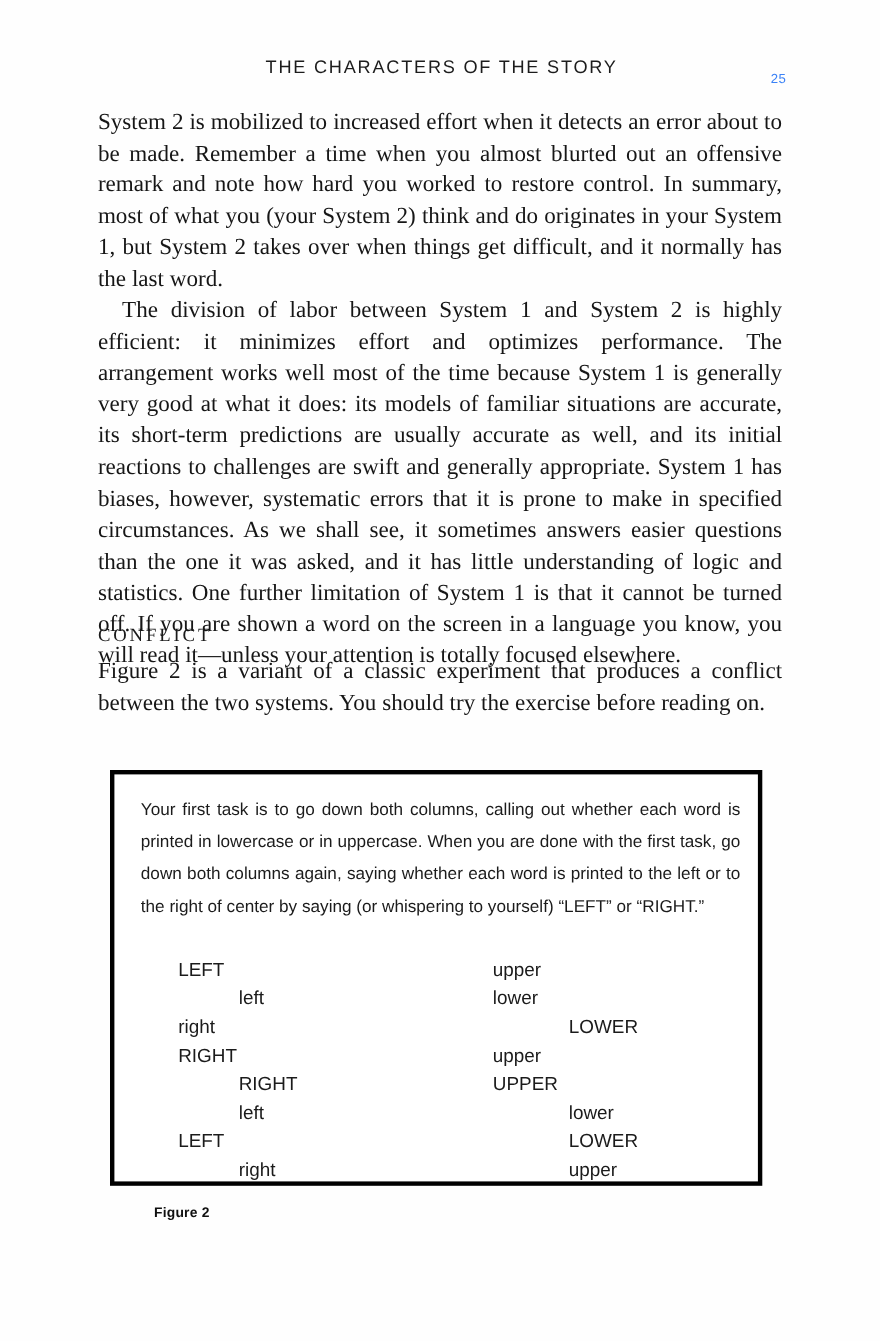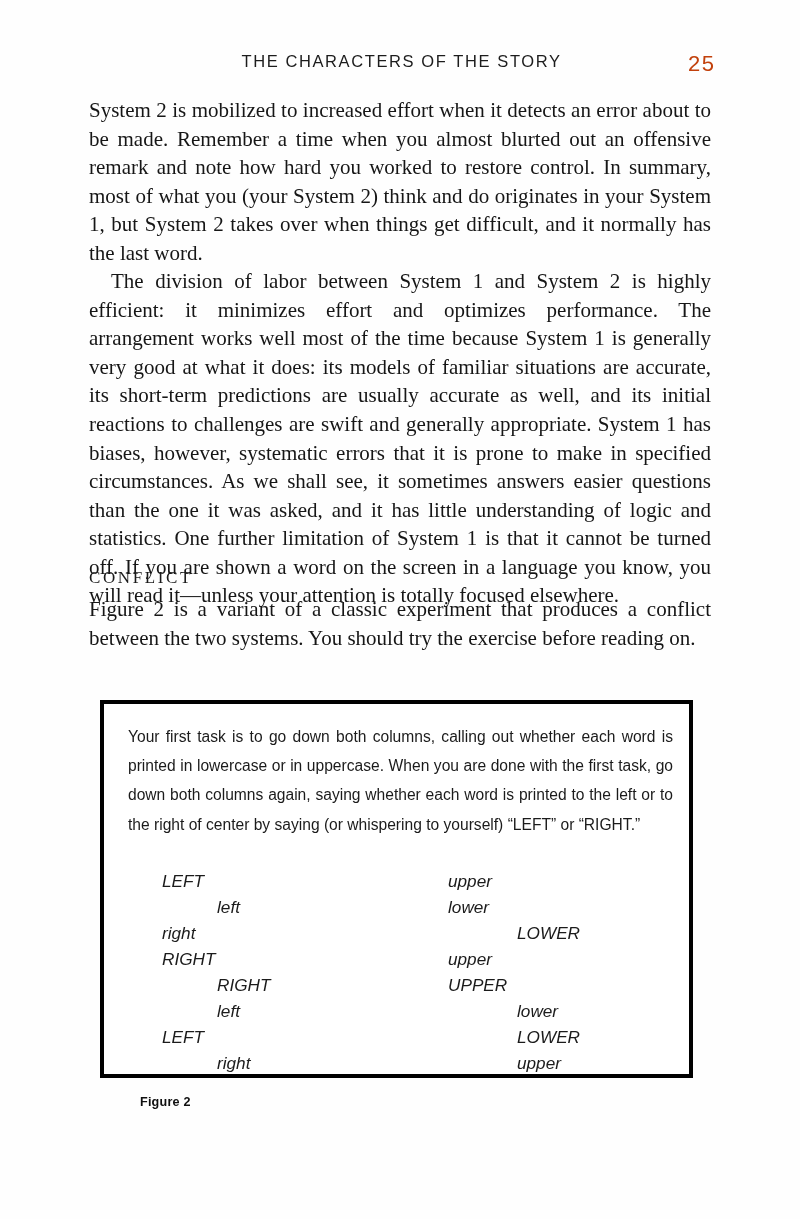--- a/index.html
+++ b/index.html
@@ -37,24 +37,24 @@
     font-family: "Liberation Sans", sans-serif;
     font-size: 16.5px;
     letter-spacing: 1.6px;
     color: #1c1c1c;
     white-space: nowrap;
   }
   .page-number {
     position: absolute;
     right: 0;
     bottom: 0;
-    font-family: Liberation Mono, monospace;
-    font-size: 22px;
+    font-family: Liberation Sans, sans-serif;
+    font-size: 12px;
     letter-spacing: 0.5px;
-    color: #c2410c;
+    color: #3b82f6;
   }
 
   
   .body-col {
     position: absolute;
     top: 96px;
     left: 89px;
     width: 622px;
   }
   p.para {
@@ -113,21 +113,20 @@
     color: #1b1b1b;
   }
 
   
   .word-grid {
     position: absolute;
     left: 0;
     top: 166px;
     width: 100%;
     height: 200px;
-    font-style: italic;
   }
   .grid-row {
     position: relative;
     height: 26px;
     margin-bottom: 0px;
   }
   .word {
     position: absolute;
     font-family: "Liberation Sans", sans-serif;
     font-size: 17.2px;

